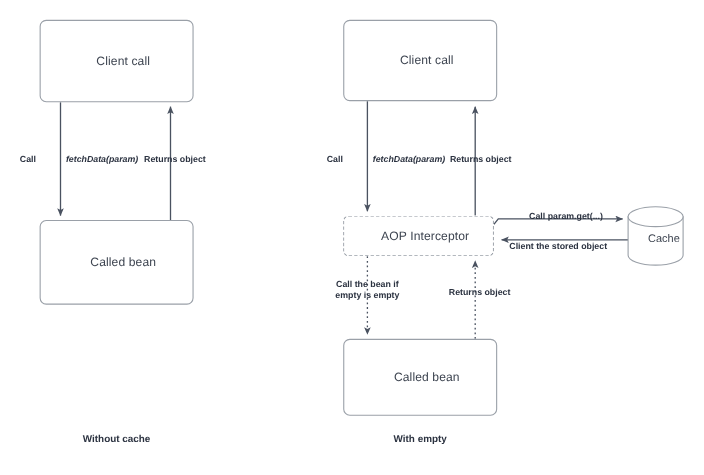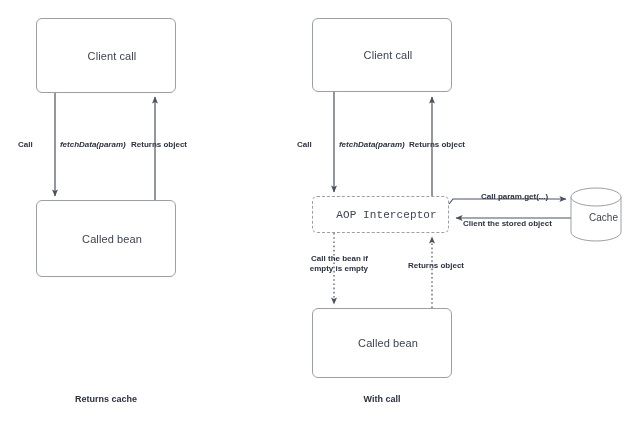--- a/index.html
+++ b/index.html
@@ -125,28 +125,28 @@
 
 <div class="edge-label" style="left:18px; top:140px;">
   <span>Call </span><span class="ital">fetchData(param)</span>
 </div>
 
 <div class="edge-label" style="left:131px; top:140px;">
   <span>Returns object</span>
 </div>
 
 <div class="caption" style="left:36px; top:394px; width:140px;">
-  <span>Returns cache</span>
+  <span>Without cache</span>
 </div>
 
 <div class="node-box" style="left:312px; top:18px; width:140px; height:74px;">
   <span>Client call</span>
 </div>
 
-<div class="node-box dashed" style="left:312px; top:196px; width:137px; height:37px;font-family:Liberation Mono, monospace;">
+<div class="node-box dashed" style="left:312px; top:196px; width:137px; height:37px;">
   <span>AOP Interceptor</span>
 </div>
 
 <div class="node-box" style="left:312px; top:308px; width:140px; height:70px;">
   <span>Called bean</span>
 </div>
 
 <div class="cylinder-label" style="left:571px; top:212px; width:65px;">
   <span>Cache</span>
 </div>
@@ -160,24 +160,24 @@
 </div>
 
 <div class="edge-label" style="left:481px; top:192px;">
   <span>Call param.get(...)</span>
 </div>
 
 <div class="edge-label" style="left:463px; top:219px;">
   <span>Client the stored object</span>
 </div>
 
-<div class="edge-label center" style="left:300px; top:254px; width:68px; text-align:right;">
+<div class="edge-label center" style="left:300px; top:254px; width:68px; text-align:center;">
   <div>Call the bean if</div>
   <div>empty is empty</div>
 </div>
 
 <div class="edge-label" style="left:408px; top:261px;">
   <span>Returns object</span>
 </div>
 
 <div class="caption" style="left:312px; top:394px; width:140px;">
-  <span>With call</span>
+  <span>With empty</span>
 </div>
 
 </body></html>

